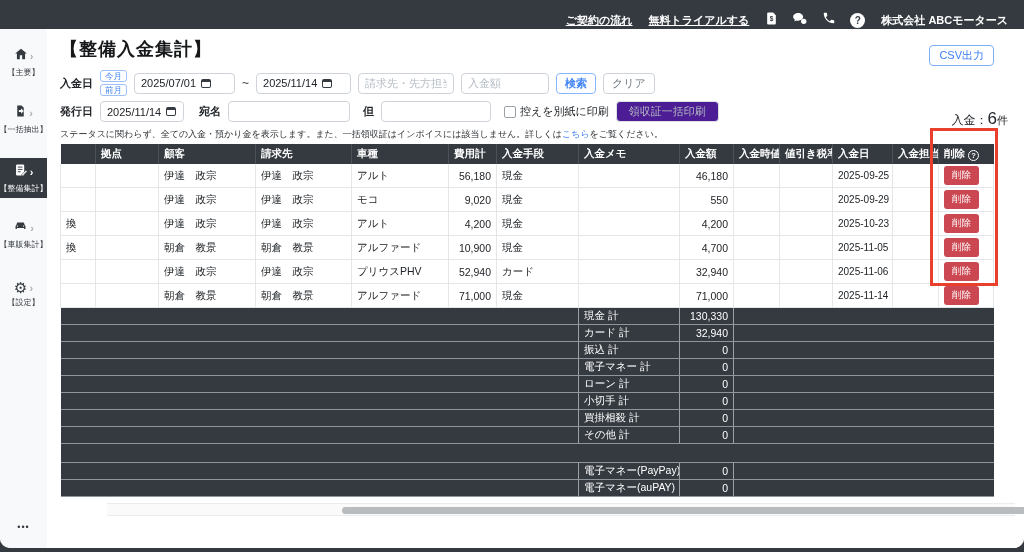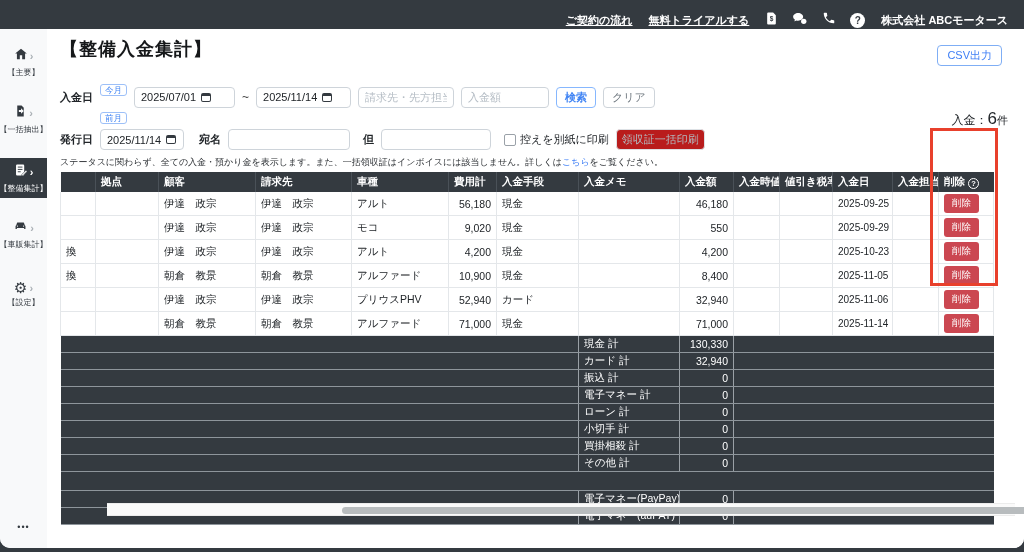--- a/index.html
+++ b/index.html
@@ -31,44 +31,44 @@
   .sb-item.active .sb-chev { color:#fff; }
   .sb-1{margin-top:13px}.sb-2{margin-top:17px}.sb-3{margin-top:19px}.sb-4{margin-top:16px}.sb-5{margin-top:22px}
   .sb-more { position:absolute; bottom:16px; left:0; width:100%; text-align:center;
     color:#343a40; font-size:9px; letter-spacing:1px; }
   .gear-glyph { font-size:15px; line-height:14px; }
 
   
   .main { flex:1; background:#fff; position:relative; padding:8px 0 0 13px; }
   .page-title { font-family:"Liberation Serif","DejaVu Serif",serif; font-size:18px; font-weight:600;
     color:#16181a; letter-spacing:1px; }
-  .csv-btn { position:absolute; top:16px; right:22px; background:#fff; border:1px solid #7faef5;
+  .csv-btn { position:absolute; top:16px; right:30px; background:#fff; border:1px solid #7faef5;
     color:#3d7ef5; font-size:11px; padding:2px 9px; border-radius:4px; cursor:pointer; }
 
   
   .frow { display:flex; align-items:center; gap:7px; margin-top:9px; font-size:11px; color:#212529; }
   .frow2 { margin-top:5px; }
   .flabel { font-weight:bold; font-size:11px; }
   .month-btns { display:flex; flex-direction:column; gap:2px; }
   .month-btns button { font-size:8.5px; line-height:10px; padding:0 4px; color:#4285f4;
-    border:1px solid #9dc0f8; border-radius:3px; background:#fff; cursor:pointer;margin-top:14px; }
+    border:1px solid #9dc0f8; border-radius:3px; background:#fff; cursor:pointer; }
   .dinput { height:21px; border:1px solid #ced4da; border-radius:4px; background:#fff;
     display:flex; align-items:center; gap:5px; padding:0 6px; font-size:11px; color:#212529; }
   .cal-icon { width:10px; height:9px; border:1.4px solid #343a40; border-top:3px solid #343a40;
     border-radius:2px; flex:none; }
   .tilde { font-size:12px; color:#444; }
   .tinput { height:21px; border:1px solid #ced4da; border-radius:4px; font-size:11px;
     padding:0 6px; color:#212529; }
   .tinput::placeholder { color:#b4bcc4; }
   .btn-search { background:#fff; border:1px solid #86b7fe; color:#4285f4; font-weight:bold;
     font-size:11px; padding:2px 8px; border-radius:4px; cursor:pointer; }
   .btn-clear { background:#fff; border:1px solid #ced4da; color:#6c757d;
     font-size:11px; padding:2px 8px; border-radius:4px; cursor:pointer; }
-  .btn-disabled { background:#b91c1c; border:1px solid #dde1e5; color:#b3bac0;
-    font-size:11px; padding:2px 5px; border-radius:4px; }
+  .btn-disabled { background:#4c1d95; border:1px solid #dde1e5; color:#b3bac0;
+    font-size:11px; padding:2px 12px; border-radius:4px; }
   .chk-wrap { display:flex; align-items:center; gap:4px; margin-left:6px; }
   .chk { width:12px; height:12px; border:1px solid #9aa1a8; border-radius:2px; background:#fff; }
   .count-wrap { position:absolute; right:16px; top:80px; color:#212529; font-size:12px; }
   .count-num { font-size:17px; }
   .count-unit { font-size:11px; }
 
   .note { margin-top:6px; font-size:9px; color:#2b2f33; }
   .note a { color:#3d7ef5; text-decoration:none; }
 
   
@@ -314,21 +314,21 @@
           </tr>
           <tr>
             <td>換</td>
             <td></td>
             <td>朝倉　教景</td>
             <td>朝倉　教景</td>
             <td>アルファード</td>
             <td class="num">10,900</td>
             <td>現金</td>
             <td></td>
-            <td class="num">8,400</td>
+            <td class="num">4,700</td>
             <td></td>
             <td></td>
             <td>2025-11-05</td>
             <td></td>
             <td><button class="del-btn">削除</button></td>
           </tr>
           <tr>
             <td></td>
             <td></td>
             <td>伊達　政宗</td>

